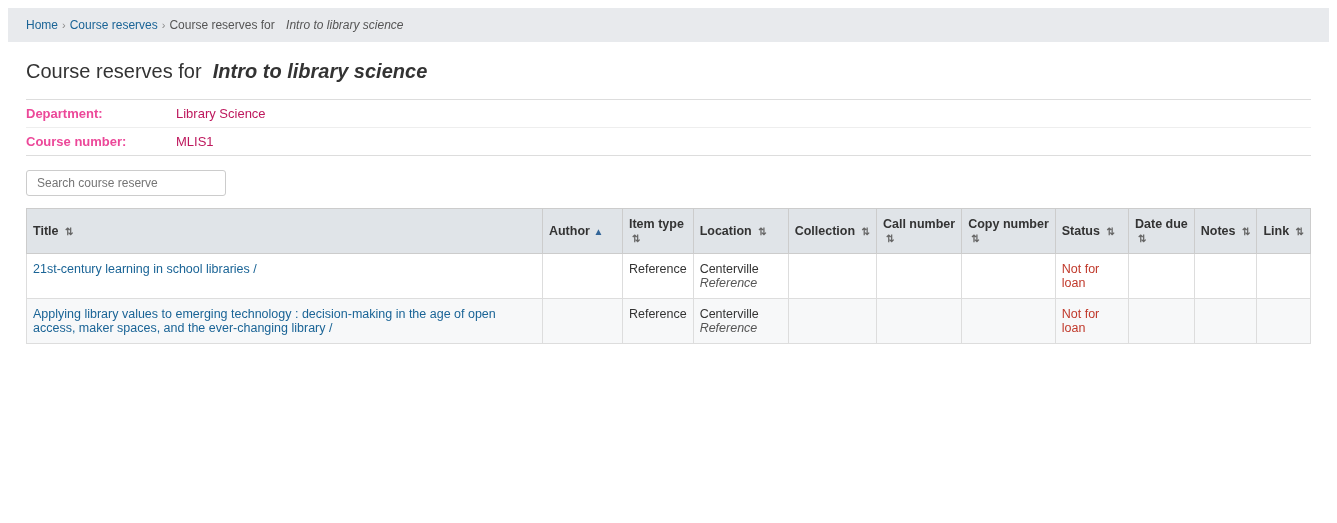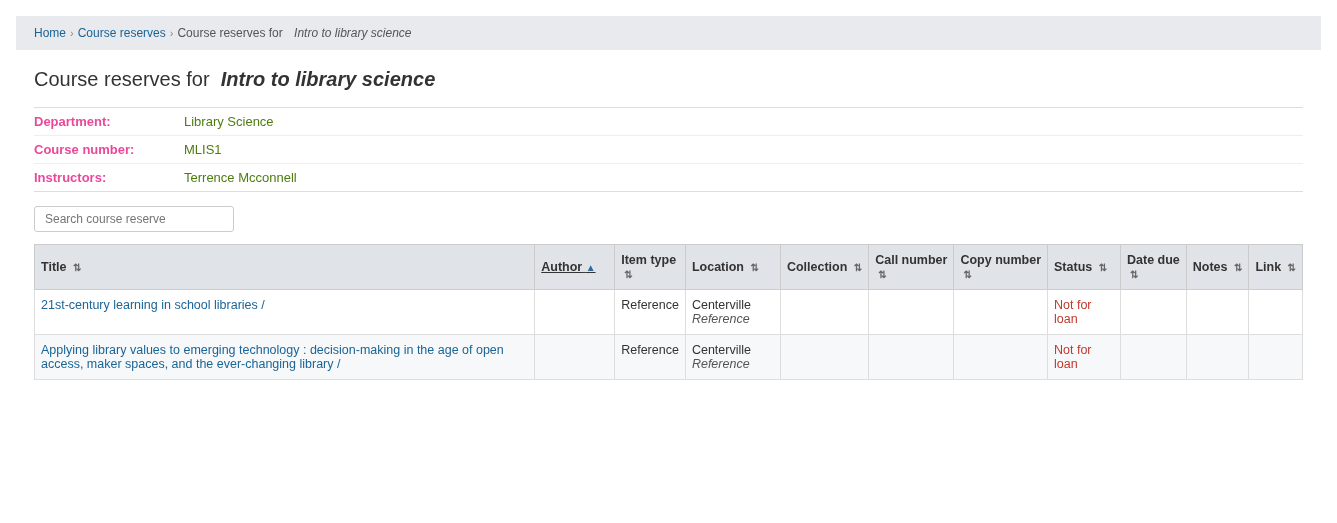--- a/index.html
+++ b/index.html
@@ -7,21 +7,21 @@
       font-family: Arial, sans-serif;
       font-size: 13px;
       background: #f4f4f4;
       color: #333;
     }
     .page-wrapper {
       background: #fff;
       max-width: 1337px;
       min-height: 523px;
       margin: 0 auto;
-      padding: 16px;
+      padding: 8px;
     }
     .breadcrumb-bar {
       background: #e8eaed;
       padding: 10px 18px;
       font-size: 12px;
       color: #555;
       display: flex;
       align-items: center;
       gap: 4px;
     }
@@ -63,21 +63,21 @@
       padding: 6px 0;
     }
     .info-row:last-child { border-bottom: none; }
     .info-label {
       font-weight: bold;
       min-width: 150px;
       color: #ec4899;
       font-size: 13px;
     }
     .info-value {
-      color: #4d7c0f;
+      color: #be185d;
       font-size: 13px;
     }
     .search-bar-wrapper {
       margin-bottom: 12px;
     }
     .search-input {
       border: 1px solid #ccc;
       border-radius: 3px;
       padding: 5px 10px;
       font-size: 12px;
@@ -120,21 +120,21 @@
     .reserves-table tbody tr:nth-child(even) {
       background: #f7f8f9;
     }
     .reserves-table td {
       padding: 8px 6px;
       border: 1px solid #ddd;
       vertical-align: top;
       color: #333;
     }
     .col-title { min-width: 320px; }
-    .col-author { min-width: 80px; text-decoration: underline; }
+    .col-author { min-width: 80px; }
     .col-itemtype { min-width: 70px; }
     .col-location { min-width: 95px; }
     .col-collection { min-width: 85px; }
     .col-callnum { min-width: 80px; }
     .col-copynum { min-width: 80px; }
     .col-status { min-width: 70px; }
     .col-datedue { min-width: 65px; }
     .col-notes { min-width: 60px; }
     .col-link { min-width: 45px; }
     .item-link {
@@ -178,24 +178,20 @@
     </h1>
 
     <div class="info-table">
       <div class="info-row">
         <span class="info-label">Department:</span>
         <span class="info-value">Library Science</span>
       </div>
       <div class="info-row">
         <span class="info-label">Course number:</span>
         <span class="info-value">MLIS1</span>
-      </div>
-      <div class="info-row">
-        <span class="info-label">Instructors:</span>
-        <span class="info-value">Terrence Mcconnell</span>
       </div>
     </div>
 
     <div class="search-bar-wrapper">
       <input type="text" class="search-input" placeholder="Search course reserve" style="">
     </div>
 
     <table class="reserves-table">
       <thead>
         <tr>

